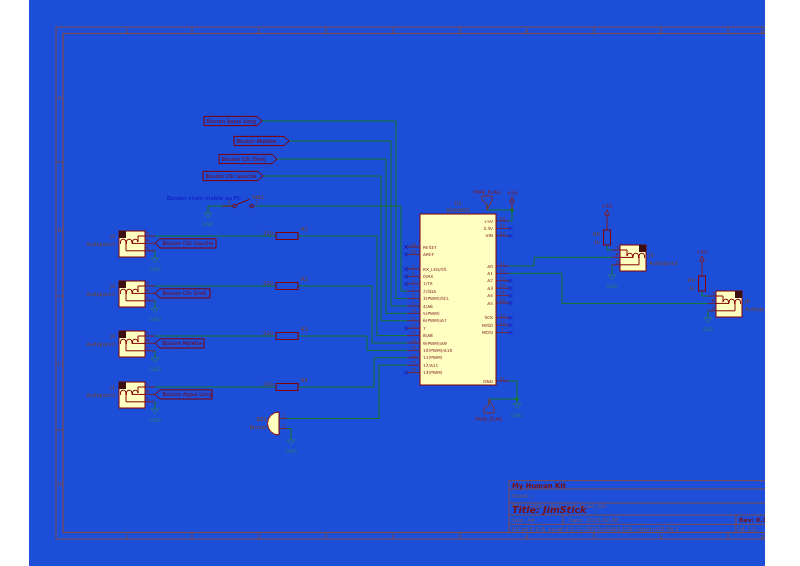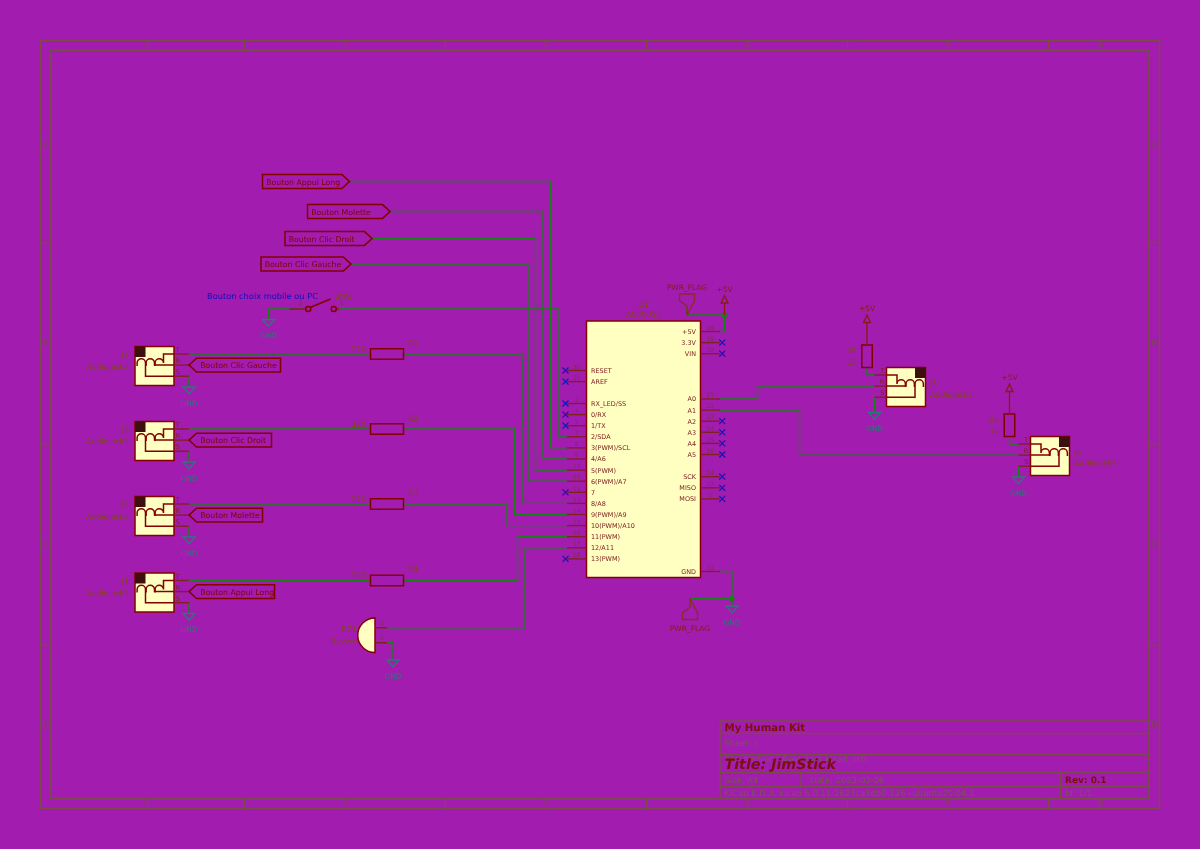--- a/index.html
+++ b/index.html
@@ -1,16 +1,16 @@
 <!DOCTYPE html>
 <html><head>
 <meta charset="utf-8">
 <style>
   html,body{margin:0;padding:0;background:#ffffff;}
-  #stage{width:800px;height:566px;position:relative;background:#a21caf;overflow:hidden;}
+  #stage{width:736px;height:566px;position:relative;background:#1d4ed8;overflow:hidden;margin-left:29px;}
   svg{position:absolute;left:0;top:0;}
   text{font-family:"DejaVu Sans",sans-serif;}
   .wire{stroke:#178017;stroke-width:0.9;fill:none;}
   .stub{stroke:#802020;stroke-width:0.9;fill:none;}
   .outline{stroke:#840000;stroke-width:1;fill:none;}
   .body{stroke:#840000;stroke-width:1;fill:#ffffc2;}
   .frame{stroke:#7c4a4a;fill:none;}
   .pinname{fill:#802020;font-size:4.3px;}
   .pinnum{fill:#7a3535;font-size:4px;}
   .refval{fill:#82451c;font-size:5.2px;}

